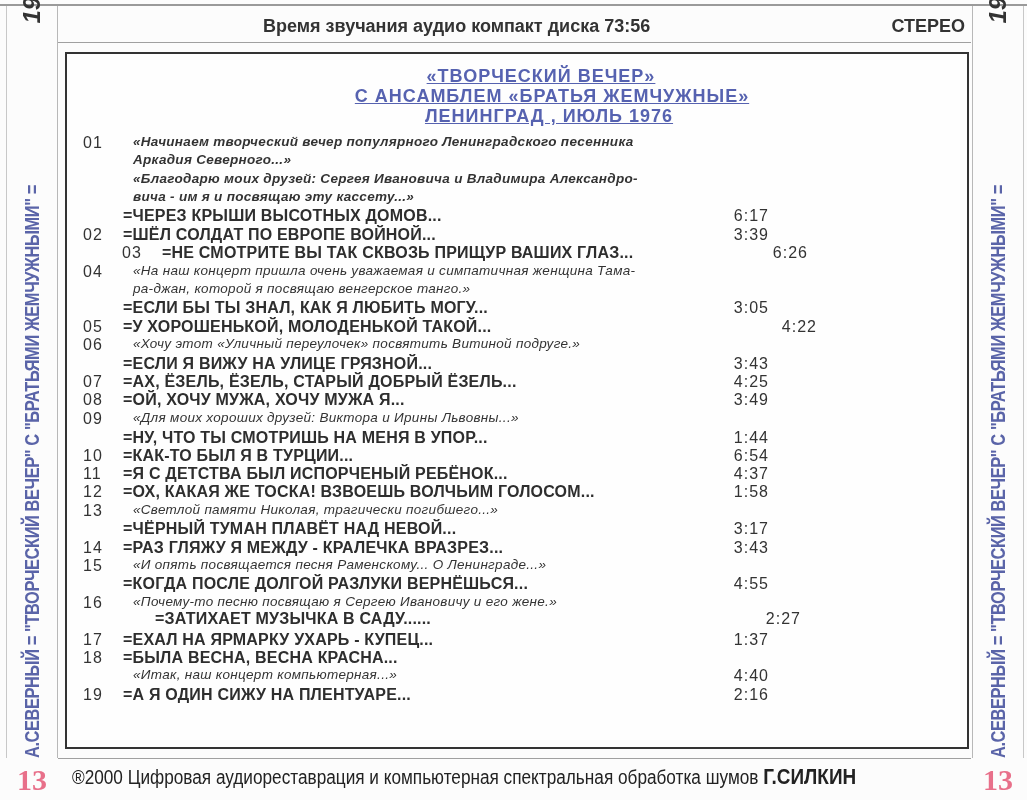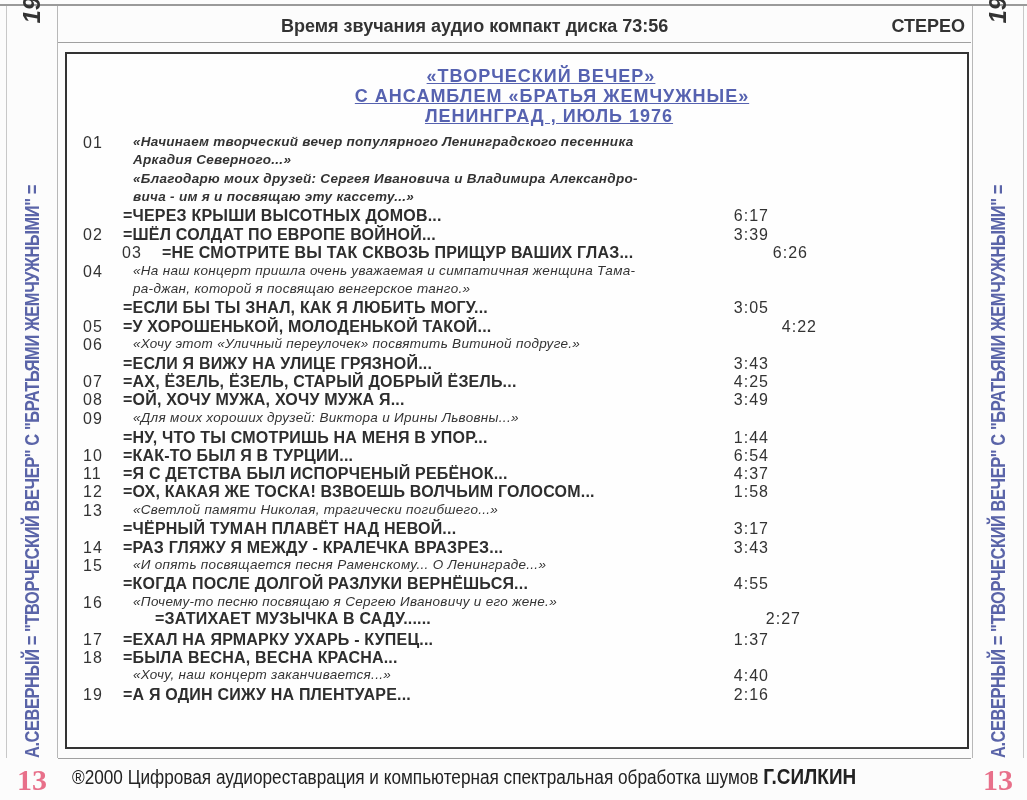--- a/index.html
+++ b/index.html
@@ -37,21 +37,21 @@
     text-align: center; font-family: "Liberation Serif", serif; font-weight: bold;
     font-size: 30px; color: #e8708a; line-height: 40px;
   }
   
   .header-band {
     position: absolute; left: 58px; top: 6px; width: 913px; height: 36px;
     border-bottom: 1px solid #a0a0a0;
   }
   .header-duration {
     position: absolute; left: 205px; top: 10px;
-    font-weight: bold; font-size: 18px; color: #333; margin-left: 18px;
+    font-weight: bold; font-size: 18px; color: #333;
   }
   .header-stereo {
     position: absolute; right: 6px; top: 10px;
     font-weight: bold; font-size: 18px; color: #333;
   }
   
   .frame {
     position: absolute; left: 65px; top: 52px; width: 900px; height: 693px;
     border: 2px solid #333; border-right-width: 2px;
     background: #fefefe;
@@ -250,21 +250,21 @@
         <div class="row" style="top: 497px;">
           <span class="num">17</span>
           <span class="song">=ЕХАЛ НА ЯРМАРКУ УХАРЬ - КУПЕЦ...</span>
           <span class="time">1:37</span>
         </div>
         <div class="row" style="top: 515px;">
           <span class="num">18</span>
           <span class="song">=БЫЛА ВЕСНА, ВЕСНА КРАСНА...</span>
         </div>
         <div class="row" style="top: 533px;">
-          <span class="note">«Хочу, наш концерт заканчивается...»</span>
+          <span class="note">«Итак, наш концерт компьютерная...»</span>
           <span class="time">4:40</span>
         </div>
         <div class="row" style="top: 552px;">
           <span class="num">19</span>
           <span class="song">=А Я ОДИН СИЖУ НА ПЛЕНТУАРЕ...</span>
           <span class="time">2:16</span>
         </div>
       </div>
   </div>
 

